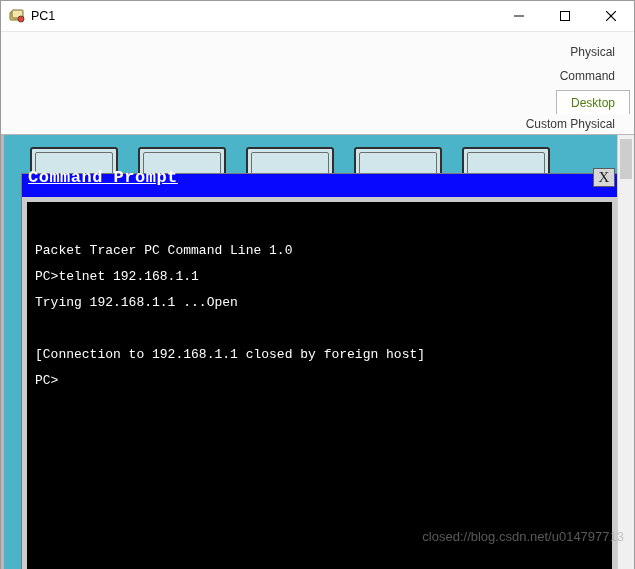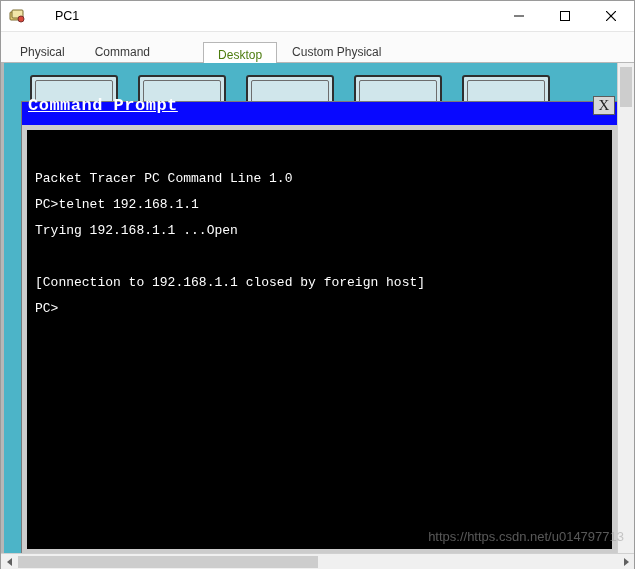--- a/index.html
+++ b/index.html
@@ -1,28 +1,28 @@
 <!DOCTYPE html>
 <html><head>
 <meta charset="utf-8">
 <style>
   * { box-sizing: border-box; margin: 0; padding: 0; }
   html, body { width: 635px; height: 569px; font-family: "Segoe UI", Tahoma, sans-serif; font-size: 12px; background: #f0f0f0; overflow: hidden; }
 
   
   .window { position: relative; width: 635px; height: 569px; background: #ffffff; border: 1px solid #9a9a9a; }
-  .titlebar { height: 31px; display: flex; align-items: center; padding: 0 0 0 8px; background: #ffffff; border-bottom: 1px solid #e6e6e6; gap: 24px; }
+  .titlebar { height: 31px; display: flex; align-items: center; padding: 0 0 0 8px; background: #ffffff; border-bottom: 1px solid #e6e6e6; }
   .titlebar .app-icon { width: 16px; height: 16px; margin-right: 6px; display: flex; align-items: center; justify-content: center; }
   .titlebar .title { font-size: 12.5px; color: #000; }
   .win-buttons { margin-left: auto; display: flex; }
   .win-btn { width: 46px; height: 31px; display: flex; align-items: center; justify-content: center; color: #000; }
   .win-btn svg { display: block; }
 
   
-  .tabs { display: flex; align-items: flex-end; padding: 6px 4px 0 4px; border-bottom: 1px solid #b7b7b7; background: #fbfbfb; }
+  .tabs { display: flex; align-items: flex-end; padding: 6px 4px 0 4px; border-bottom: 1px solid #b7b7b7; background: #fbfbfb; flex-direction: column; }
   .tab { padding: 5px 14px 4px 14px; font-size: 12px; color: #3a3a3a; border: 1px solid transparent; border-bottom: none; position: relative; top: 1px; cursor: default; }
   .tab.active { background: #ffffff; border-color: #b7b7b7; color: #4d7c0f; top: 4px; margin-left: 38px; }
   .tab:not(.active) { background: transparent; }
 
   
   .client { position: relative; height: calc(100% - 31px - 29px - 17px); overflow: hidden; }
   .desktop-bg { position: absolute; inset: 0; background: #4cb4c8; border: 3px solid #b7b7b7; border-top: none; border-bottom: none; }
   .icon-tray { display: flex; gap: 20px; padding: 12px 26px; }
   .tray-card { width: 88px; height: 34px; background: #d0e6eb; border: 2px solid #2f2f2f; border-radius: 3px; position: relative; overflow: hidden; }
   .tray-card::after { content:''; position:absolute; inset:3px; border:1px solid #6d6d6d; border-radius:2px; }
@@ -128,14 +128,14 @@
     <div class="track">
       <div class="thumb"></div>
     </div>
     <div class="arrow">
       <svg width="8" height="8">
           <polygon points="2,0 2,8 7,4" fill="#606060"></polygon>
         </svg>
     </div>
   </div>
 
-  <div class="watermark">https://https.csdn.net/u014797713</div>
+  <div class="watermark">closed://blog.csdn.net/u014797713</div>
 </div>
 
 </body></html>

